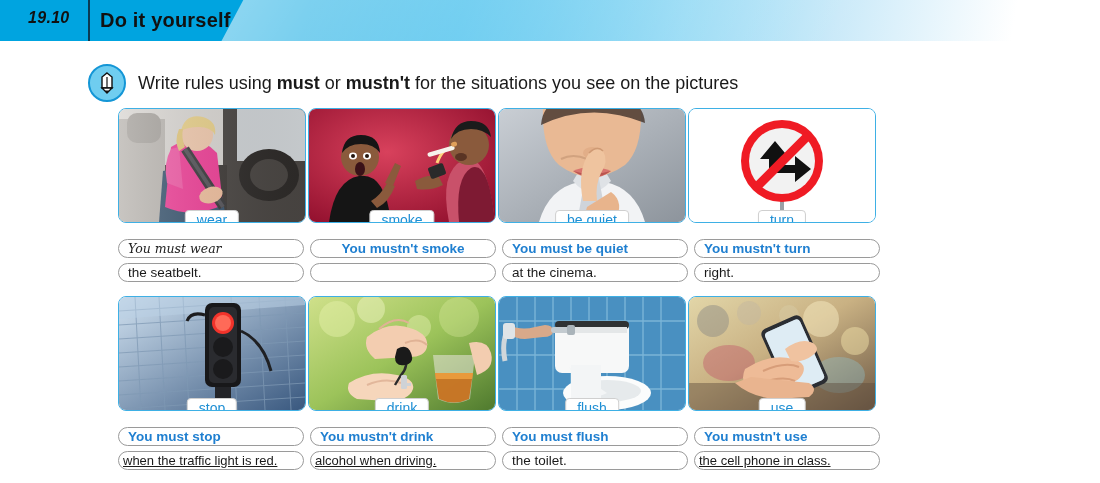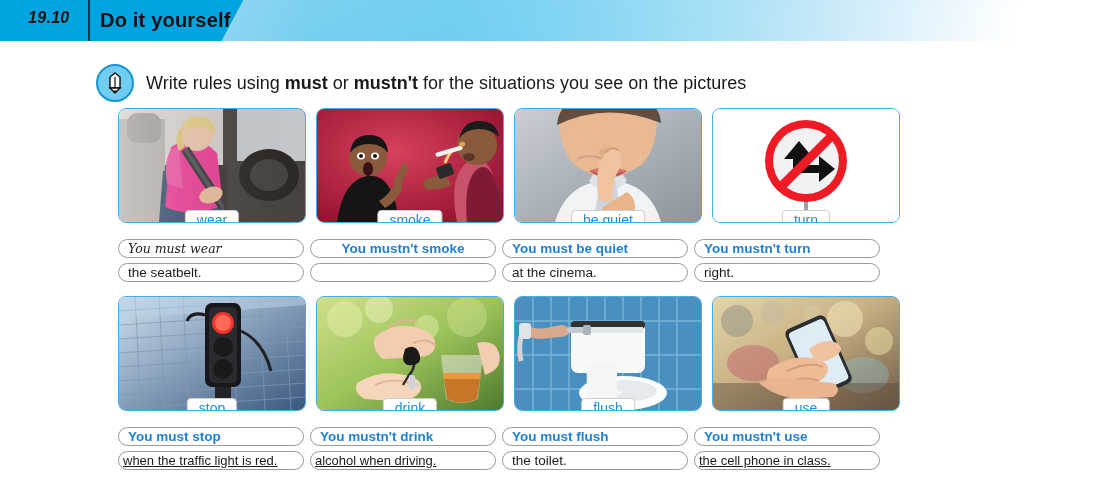--- a/index.html
+++ b/index.html
@@ -56,21 +56,21 @@
     font-size: 20px;
     font-weight: bold;
     color: #111111;
     letter-spacing: .2px;
     z-index: 3;
   }
 
   
   .instruction {
     position: absolute;
-    left: 96px; top: 64px;
+    left: 88px; top: 64px;
     display: flex;
     align-items: center;
     gap: 12px;
     justify-content: flex-end;
   }
   .pencil-badge {
     width: 34px; height: 34px;
     border-radius: 50%;
     background: #6fcdf0;
     border: 2px solid #1496d6;
@@ -90,21 +90,21 @@
   .grid {
     position: absolute;
     left: 118px; top: 108px;
     width: 866px;
   }
   .row { position: relative; }
   .row + .row { margin-top: 14px; }
 
   .cards {
     display: flex;
-    gap: 10px;
+    gap: 2px;
   }
   .card {
     position: relative;
     width: 186px; height: 113px;
     border: 1px solid #3eb0e5;
     border-radius: 8px;
     overflow: hidden;
     background: #ffffff;
     flex: none;
   }

